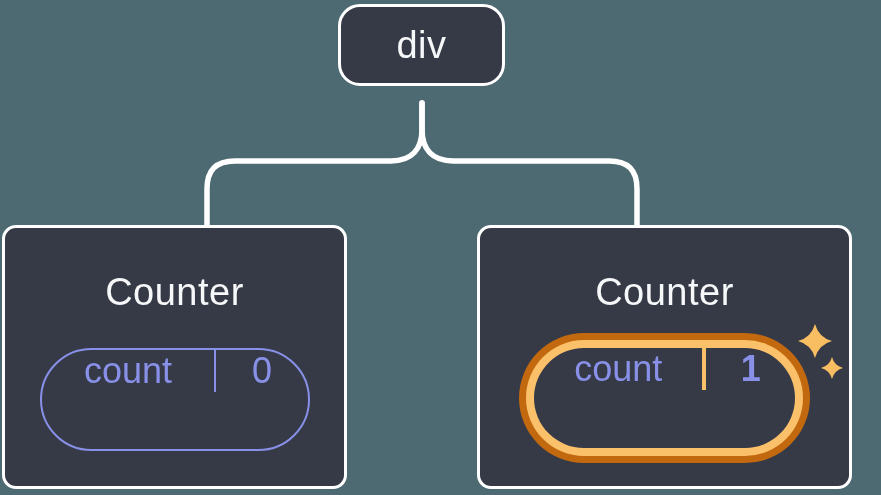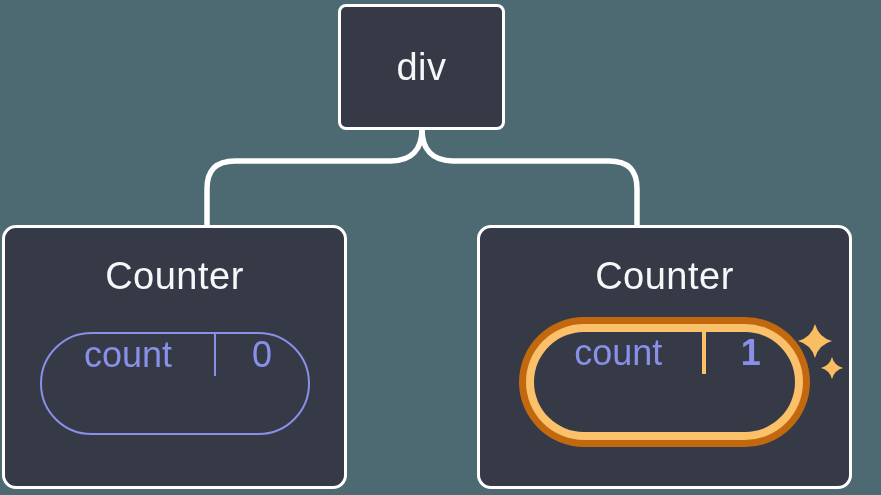--- a/index.html
+++ b/index.html
@@ -21,25 +21,25 @@
     fill: none;
     stroke: var(--line, #FFFFFF);
     stroke-width: 5.5;
     stroke-linecap: round;
     stroke-linejoin: round;
   }
   
   .root-node {
     position: absolute;
     left: 338px; top: 4px;
-    width: 167px; height: 126px;
+    width: 167px; height: 82px;
     box-sizing: border-box;
     background: var(--node-bg, #353A46);
     border: 3px solid var(--node-border, #FFFFFF);
-    border-radius: 8px;
+    border-radius: 22px;
     display: flex; align-items: center; justify-content: center;
     color: var(--text-light, #F6F7F9);
     font-size: 38px;
     letter-spacing: 0.5px;
   }
   
   .card {
     position: absolute;
     top: 225px;
     height: 264px;
@@ -47,21 +47,21 @@
     background: var(--node-bg, #353A46);
     border: 3px solid var(--node-border, #FFFFFF);
     border-radius: 14px;
     display: flex;
     flex-direction: column;
     align-items: center;
   }
   .card-left  { left: 2px;   width: 345px; }
   .card-right { left: 477px; width: 375px; }
   .card-title {
-    margin-top: 28px;
+    margin-top: 44px;
     line-height: 40px;
     font-size: 38px;
     color: var(--text-light, #F6F7F9);
     letter-spacing: 0.5px;
   }
   
   .pill {
     display: flex;
     align-items: flex-start;
     box-sizing: border-box;

